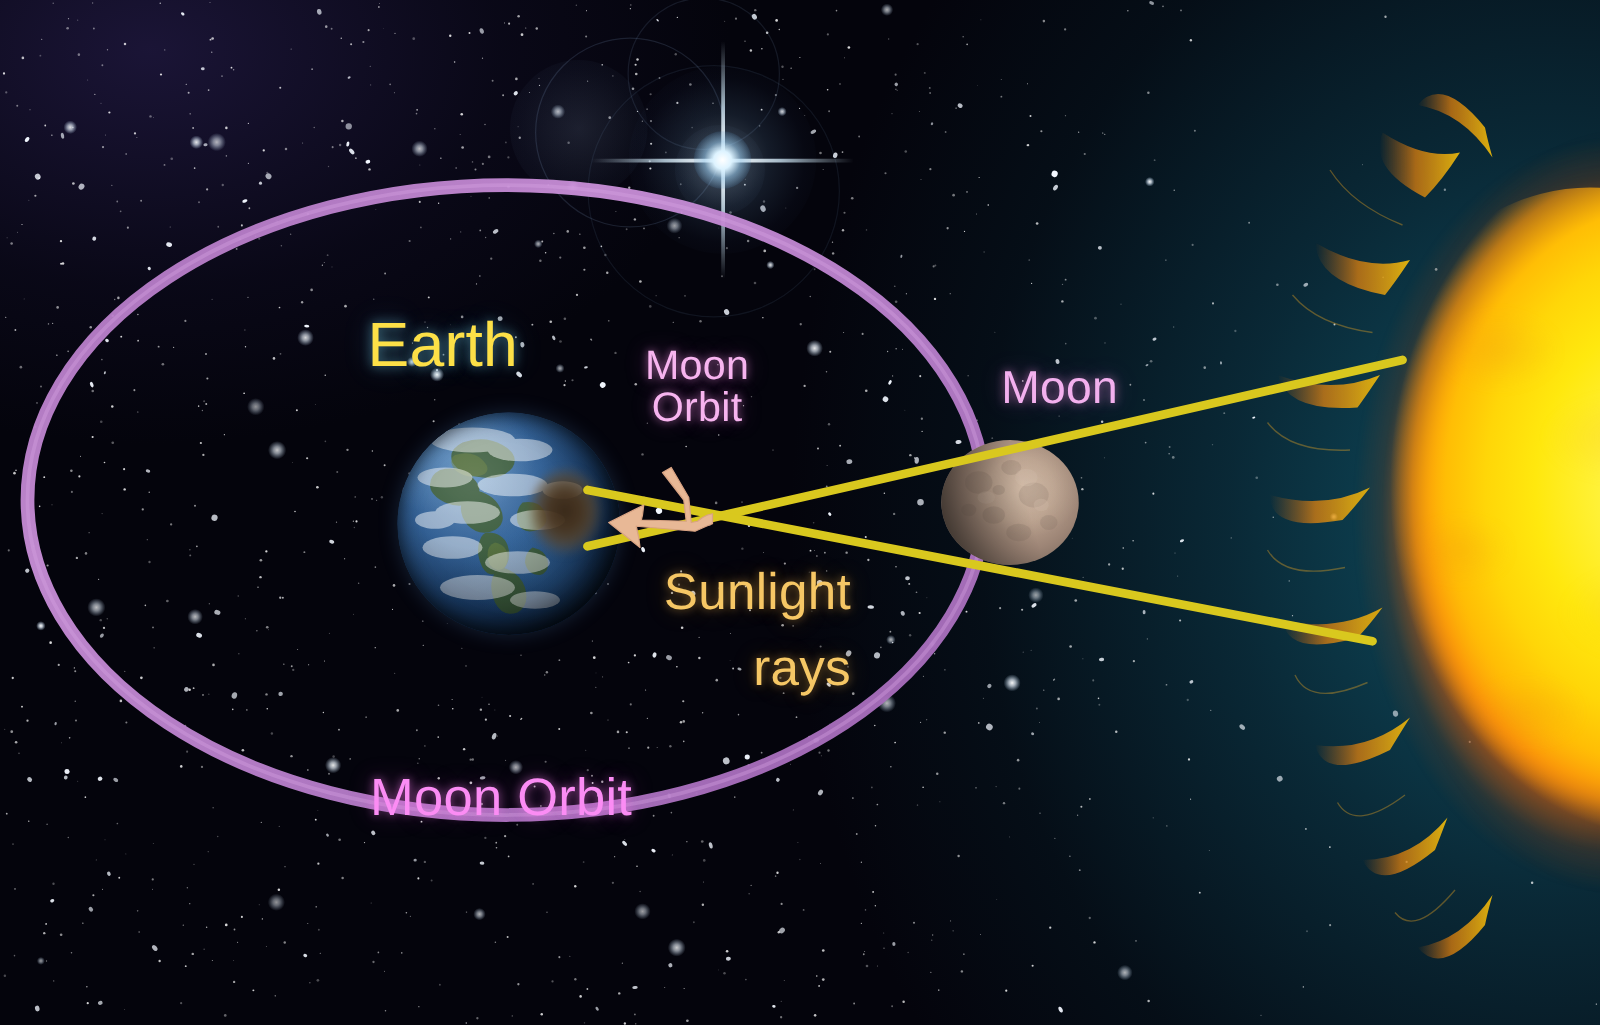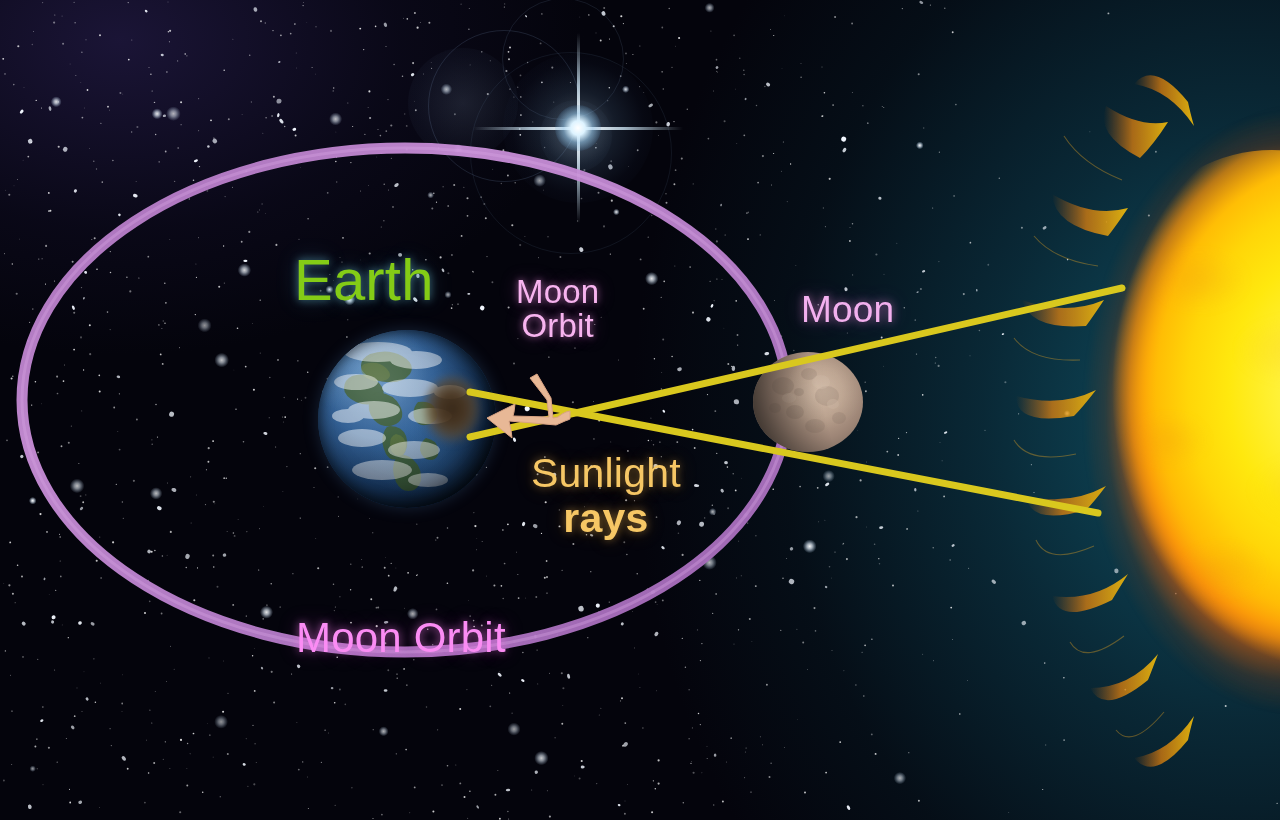--- a/index.html
+++ b/index.html
@@ -283,22 +283,22 @@
     position: absolute;
     white-space: nowrap;
     line-height: 1.04;
     font-weight: 400;
     letter-spacing: 0.2px;
     user-select: none;
   }
   .label-earth {
     left: 294px;
     top: 250px;
-    font-size: 58px;
-    color: #84cc16;
+    font-size: 50px;
+    color: #fde047;
     text-shadow: 0 0 9px rgba(120,215,240,0.55), 0 0 22px rgba(90,190,225,0.30);
   }
   .label-moon-shadow {
     left: 516px;
     top: 275px;
     font-size: 33px;
     color: #f7b4ef;
     text-align: center;
     text-shadow: 0 0 7px rgba(250,150,235,0.60), 0 0 18px rgba(230,110,215,0.35);
   }
@@ -308,25 +308,25 @@
     top: 291px;
     font-size: 37px;
     color: #f3b0ee;
     text-shadow: 0 0 8px rgba(250,150,235,0.55), 0 0 20px rgba(230,110,215,0.30);
   }
   .label-sunlight {
     left: 531px;
     top: 452px;
     font-size: 41px;
     color: #f6c765;
-    text-align: center;
+    text-align: right;
     text-shadow: 0 0 8px rgba(250,190,80,0.45), 0 0 20px rgba(235,160,40,0.25);
   }
   .label-sunlight span { display: block; }
-  .label-sunlight .rays-line { margin-top: 2px; font-weight: bold; }
+  .label-sunlight .rays-line { margin-top: 18px; }
   .label-moon-orbit {
     left: 296px;
     top: 600px;
     font-size: 42px;
     color: #fb8cf4;
     text-shadow: 0 0 8px rgba(250,130,240,0.60), 0 0 20px rgba(225,90,215,0.35);
     margin-top: 16px;
   }
 </style>
 </head>

